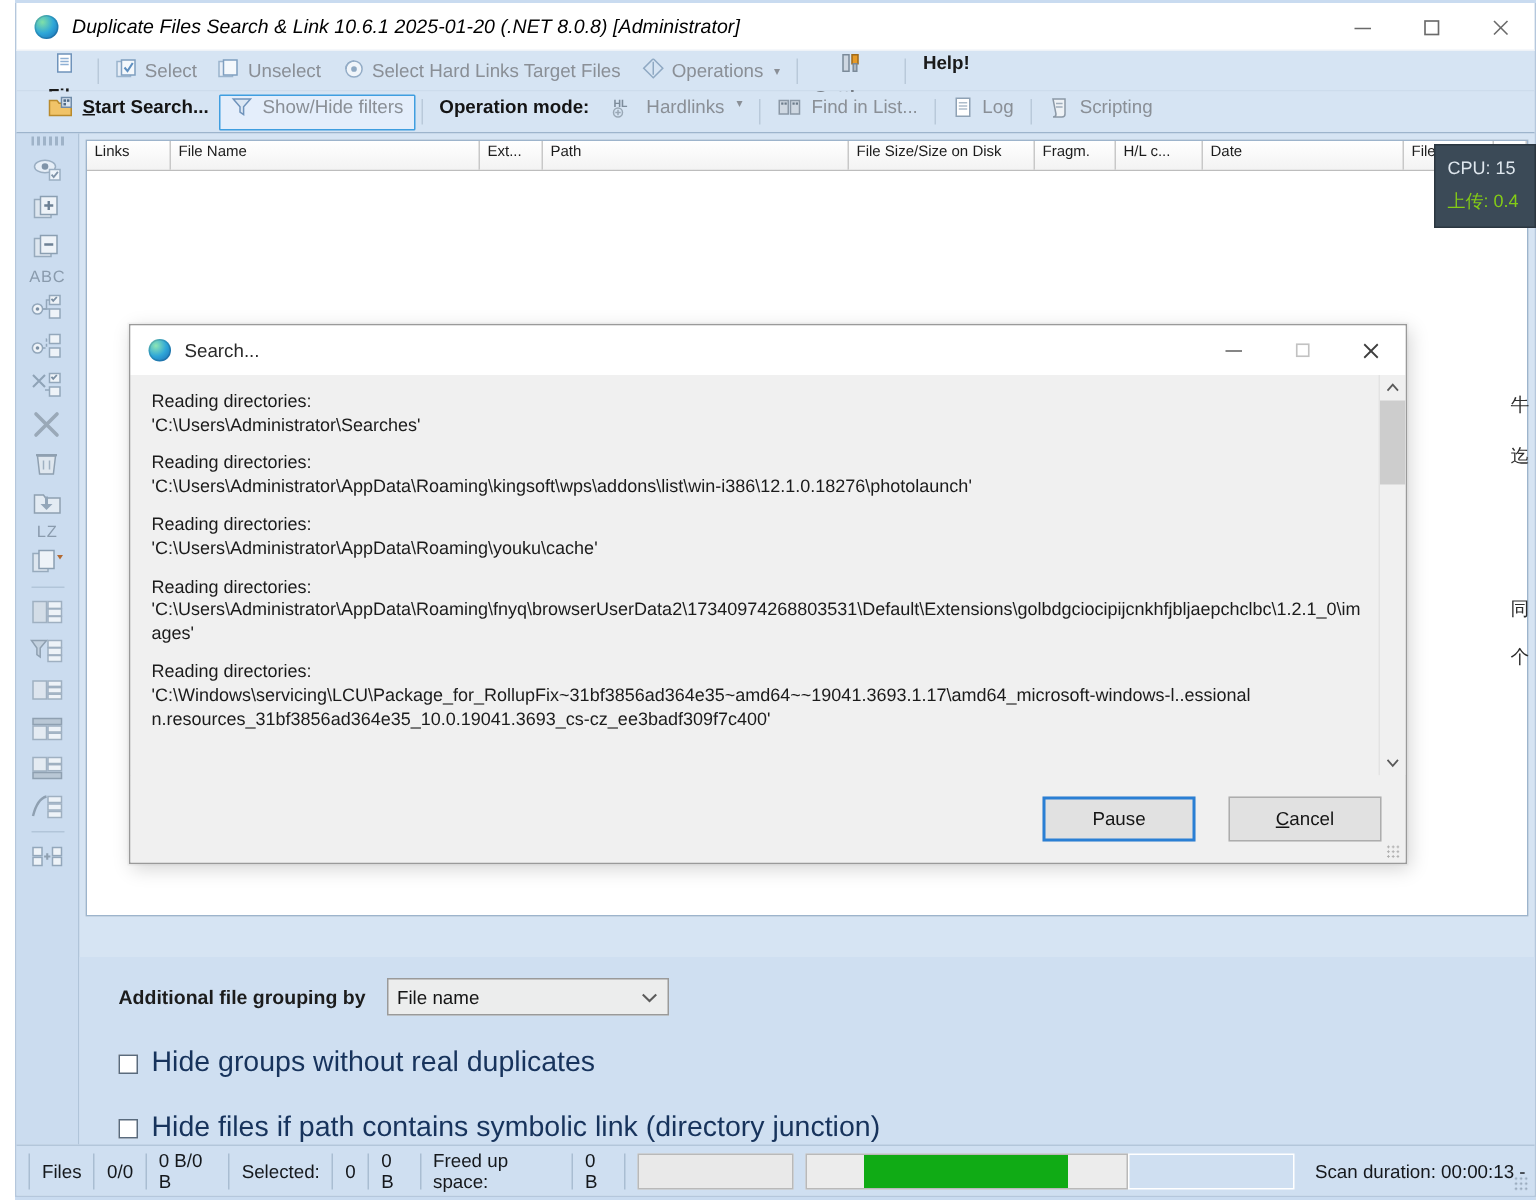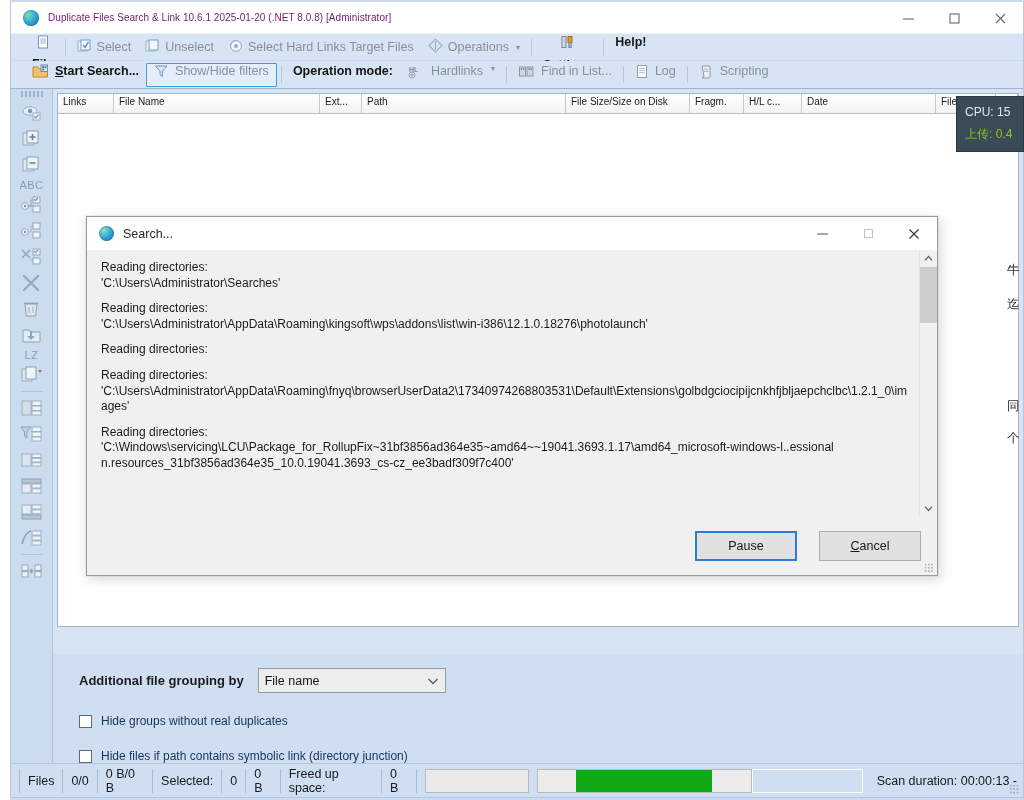--- a/index.html
+++ b/index.html
@@ -38,22 +38,23 @@
     border-bottom: 1px solid #eef2f7;
   }
   .title-icon {
     width: 16px; height: 16px; margin-left: 12px; margin-right: 9px;
     border-radius: 50%;
     background: radial-gradient(circle at 33% 30%, #7fe0a8 0%, #2fa7d8 48%, #1763b0 100%);
     box-shadow: inset 0 0 0 1px rgba(0,0,0,.12);
     flex: none;
   }
   .title-text {
-    font-size: 10px; color: #701a75; letter-spacing: .05px;
+    font-size: 13px; color: #000000; letter-spacing: .05px;
     white-space: nowrap;
+    font-style: italic;
   }
   .wincontrols { position: absolute; right: 0; top: 0; height: 32px; display: flex; }
   .wc { width: 46px; height: 32px; display:flex; align-items:center; justify-content:center; }
   .wc svg { display:block; }
 
   
   .menubar {
     height: 27px; background: #d6e4f3;
     display: flex; align-items: center; gap: 0px;
     flex: none; padding-left: 14px;
@@ -122,21 +123,21 @@
   .optrow { display:flex; align-items:center; gap:14px; margin-bottom:4px;}
   .optlabel { font-size:13px; color:#1c1c1c; font-weight:600; }
   .combo {
     width:188px; height:25px; background:#eceded; border:1px solid #9a9a9a;
     display:flex; align-items:center; padding:0 6px; font-size:12.5px; color:#141414;
     justify-content: space-between;
   }
   .combo .cv { white-space:nowrap; }
   .chkrow { display:flex; align-items:center; gap:9px; margin-top:21px; }
   .chkbox { width:13px; height:13px; border:1px solid #5a6b7d; background:#ffffff; flex:none; }
-  .chklabel { font-size:12px; color:#17335c; }
+  .chklabel { font-size:19px; color:#17335c; }
 
   
   .status {
     height: 34px; flex:none; background:#cfdff1;
     border-top:1px solid #b3c6da;
     display:flex; align-items:center; padding: 0 6px 0 8px; gap:0;
   }
   .scell {
     height:24px; display:flex; align-items:center; padding:0 8px;
     font-size:12.5px; color:#15181c; border-right:1px solid #a9bdd2;
@@ -667,20 +668,21 @@
       <div class="logentry">
         <div class="logline">Reading directories:</div>
         <div class="logline">'C:\Users\Administrator\Searches'</div>
       </div>
       <div class="logentry">
         <div class="logline">Reading directories:</div>
         <div class="logline">'C:\Users\Administrator\AppData\Roaming\kingsoft\wps\addons\list\win-i386\12.1.0.18276\photolaunch'</div>
       </div>
       <div class="logentry">
         <div class="logline">Reading directories:</div>
+        <div class="logline">'C:\Users\Administrator\AppData\Roaming\youku\cache'</div>
       </div>
       <div class="logentry">
         <div class="logline">Reading directories:</div>
         <div class="logline">'C:\Users\Administrator\AppData\Roaming\fnyq\browserUserData2\17340974268803531\Default\Extensions\golbdgciocipijcnkhfjbljaepchclbc\1.2.1_0\images'</div>
       </div>
       <div class="logentry">
         <div class="logline">Reading directories:</div>
         <div class="logline">'C:\Windows\servicing\LCU\Package_for_RollupFix~31bf3856ad364e35~amd64~~19041.3693.1.17\amd64_microsoft-windows-l..essional
 n.resources_31bf3856ad364e35_10.0.19041.3693_cs-cz_ee3badf309f7c400'</div>
       </div>

